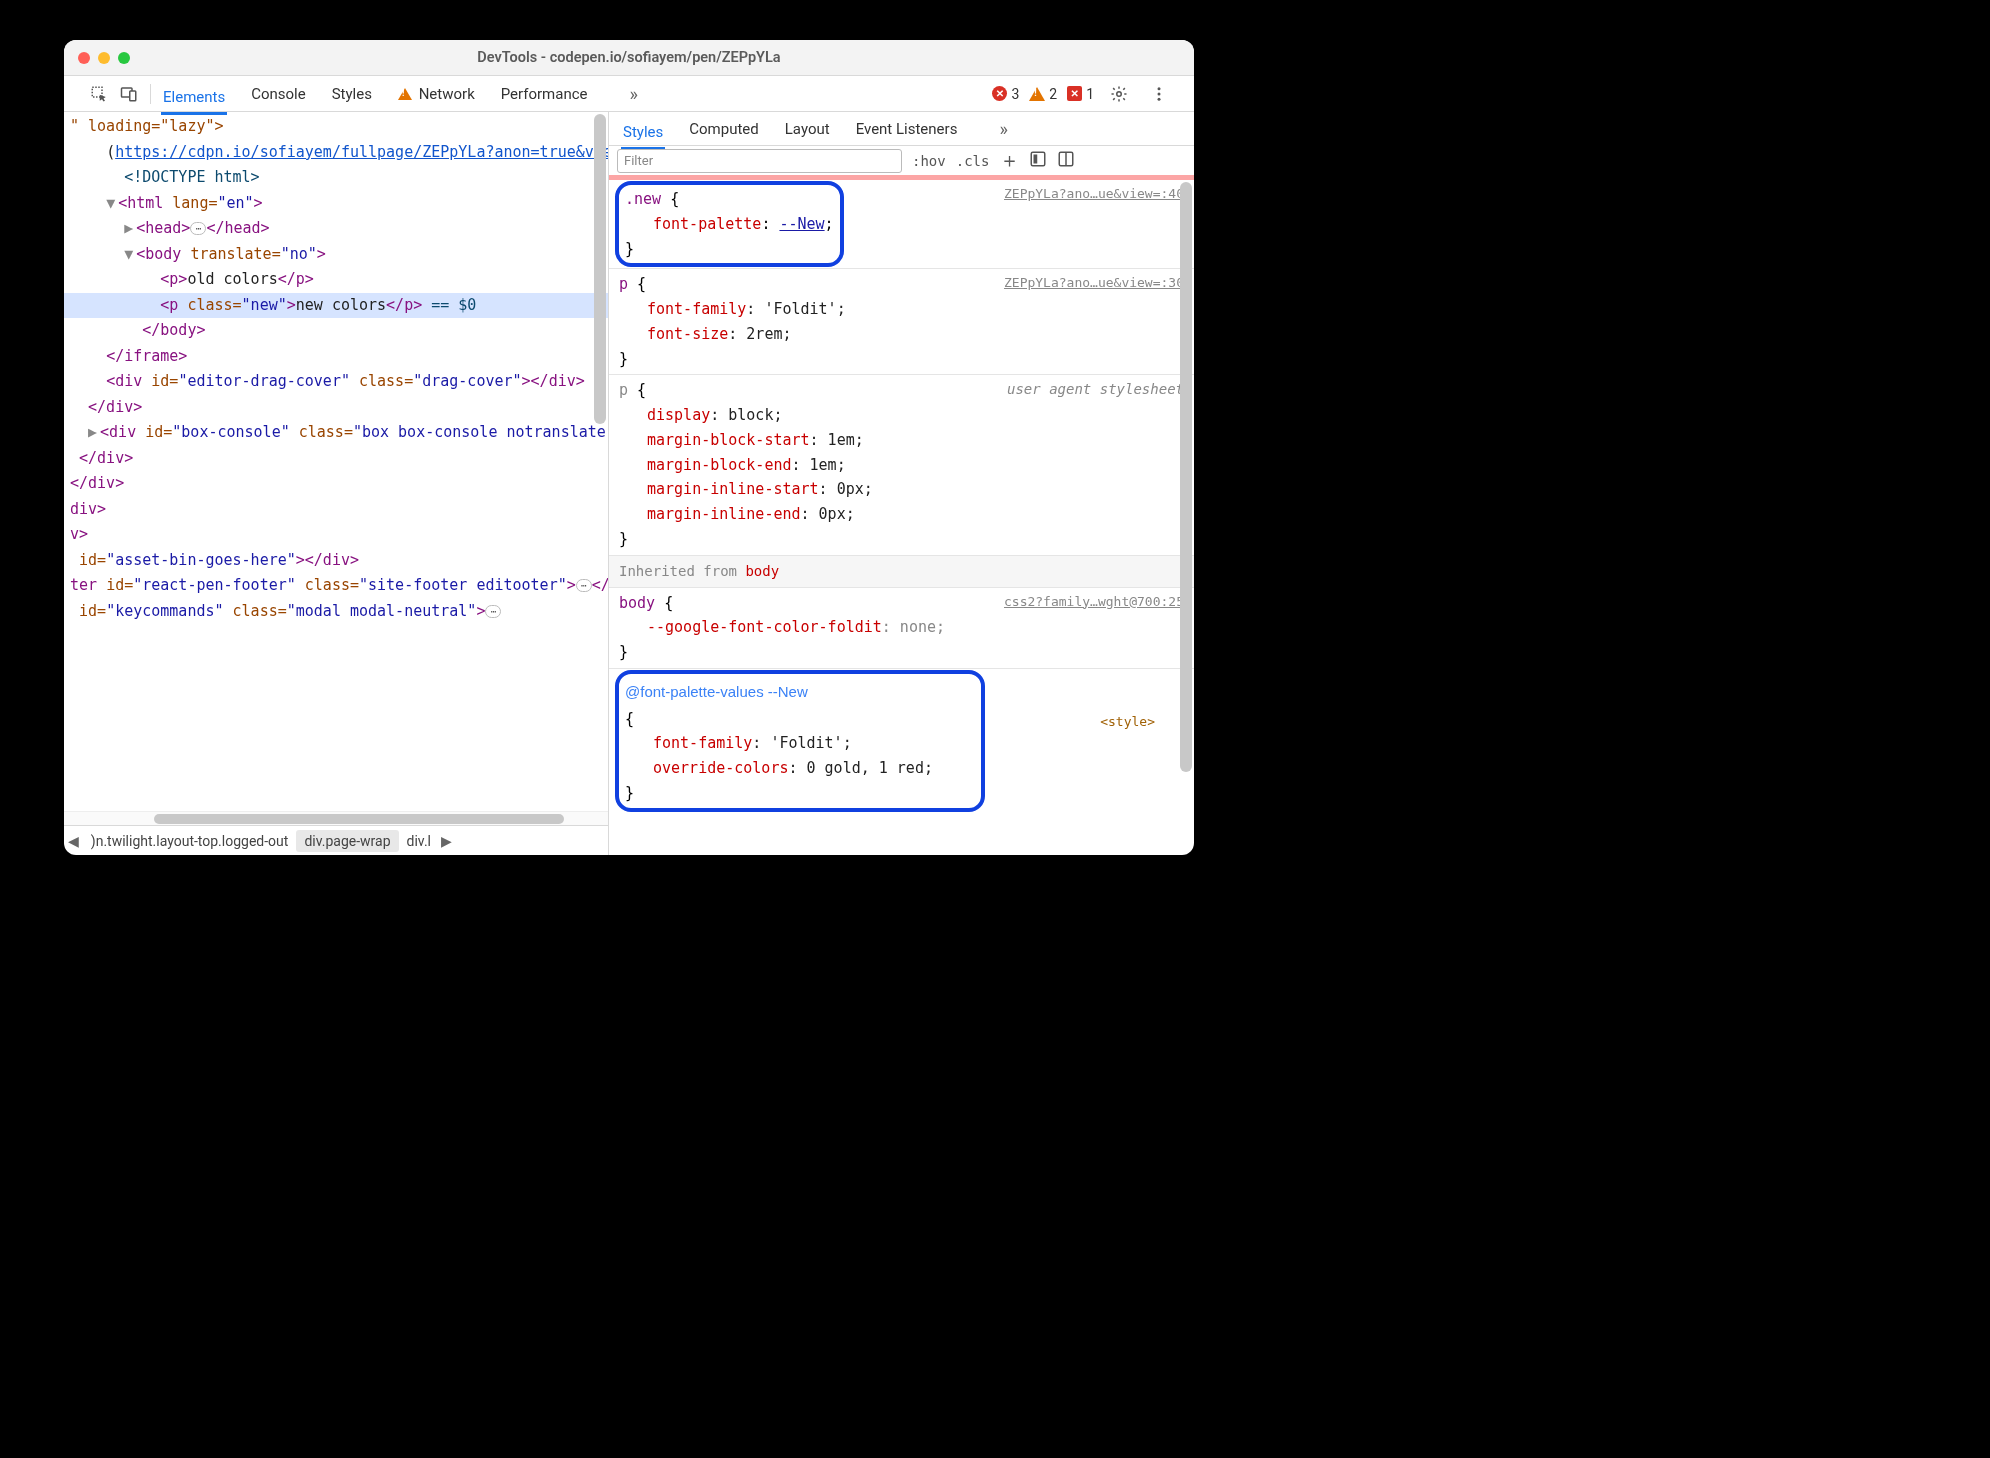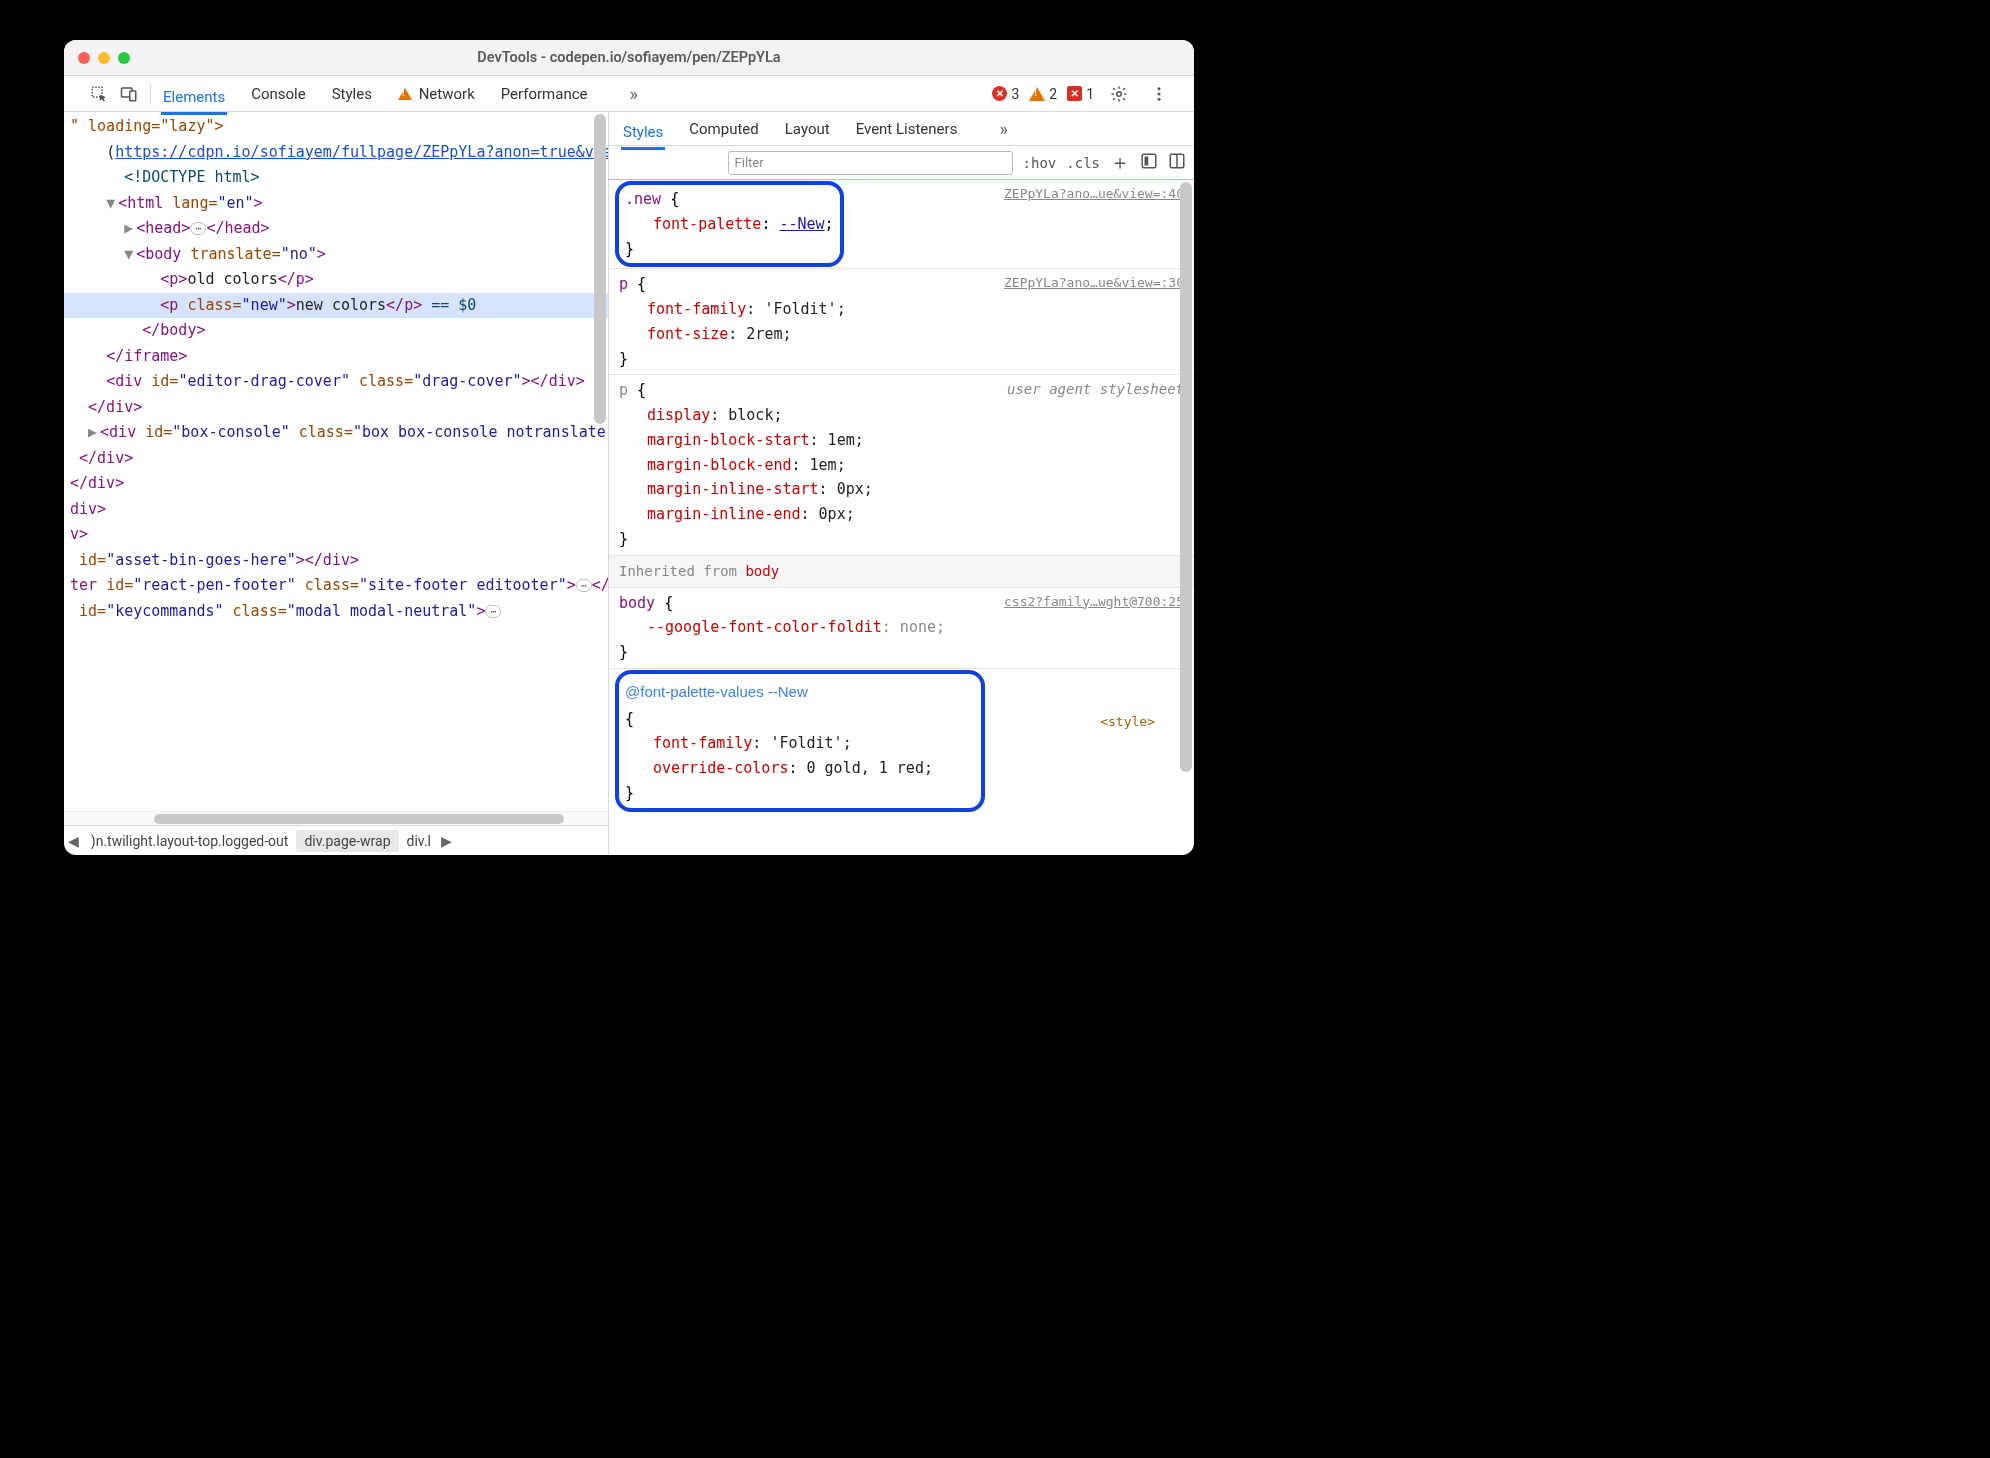--- a/index.html
+++ b/index.html
@@ -45,21 +45,21 @@
   .dom-scroll{position:absolute;right:2px;top:2px;width:12px;height:310px;background:#c8c8c8;border-radius:6px;}
   .hscroll{height:14px;background:#fafafa;position:relative;border-top:1px solid #eee;}
   .hscroll .thumb{position:absolute;left:90px;top:2px;height:10px;width:410px;background:#c8c8c8;border-radius:6px;}
   .breadcrumbs{height:30px;border-top:1px solid #d9d9d9;display:flex;align-items:center;font-size:14px;padding:0 4px;overflow:hidden;}
   .crumb{padding:3px 8px;color:#444;white-space:nowrap;}
   .crumb.sel{background:#e8e8e8;border-radius:3px;}
   .bc-arrow{color:#666;margin-left:2px;}
   .side-tabs{height:34px;border-bottom:1px solid #d9d9d9;display:flex;align-items:center;gap:22px;padding:0 12px;font-size:15px;color:#333;}
   .sidetab{padding:6px 2px;cursor:pointer;}
   .sidetab.active{color:#1a73e8;border-bottom:3px solid #1a73e8;margin-bottom:-9px;padding-bottom:6px;}
-  .stylebar{height:34px;border-bottom:1px solid #fca5a5;display:flex;align-items:center;gap:10px;padding:0 8px;font-size:14px;justify-content:flex-end;}
+  .stylebar{height:34px;border-bottom:5px solid #fca5a5;display:flex;align-items:center;gap:10px;padding:0 8px;font-size:14px;}
   .filter{flex:0 0 285px;height:24px;border:1px solid #bbb;border-radius:3px;padding:0 6px;font-size:13px;color:#888;display:flex;align-items:center;}
   .stylebar .lbl{color:#555;}
   .stylebar svg{width:18px;height:18px;color:#555;}
   .styles{flex:1;overflow:auto;position:relative;font-size:15px;line-height:1.65;}
   .rule{border-bottom:1px solid #e5e5e5;padding:3px 10px 3px 10px;}
   .rule .src{float:right;color:#888;font-size:13px;text-decoration:underline;}
   .rule .ua{float:right;color:#888;font-style:italic;font-size:14px;}
   .sel-name{color:#881280;}
   .prop{color:#c80000;}
   .pval{color:#222;}

